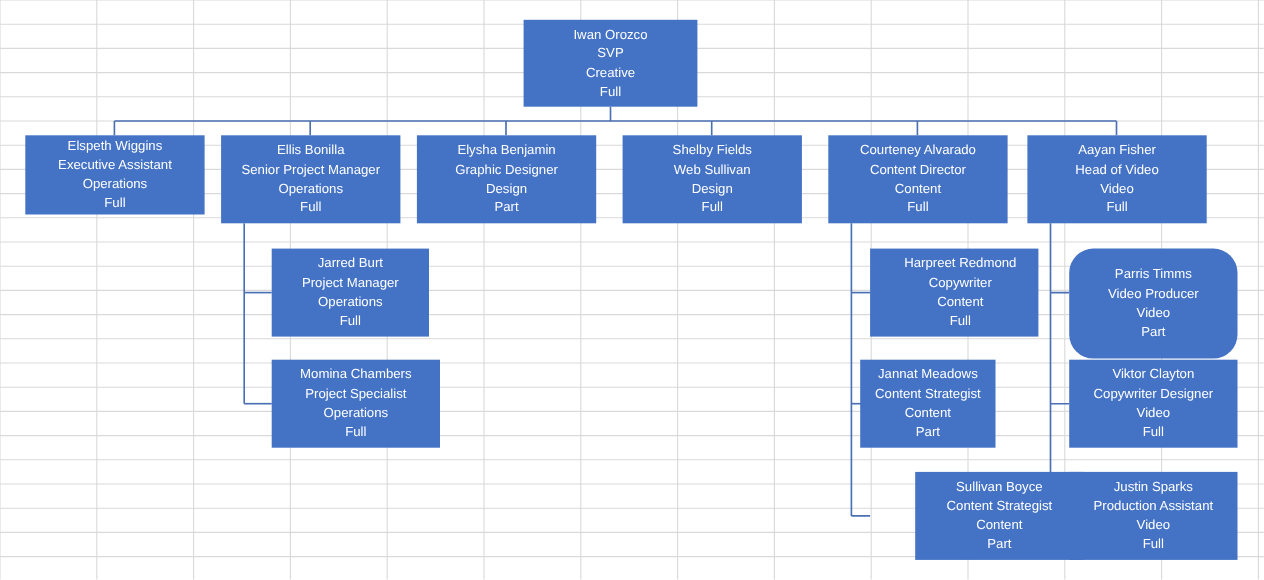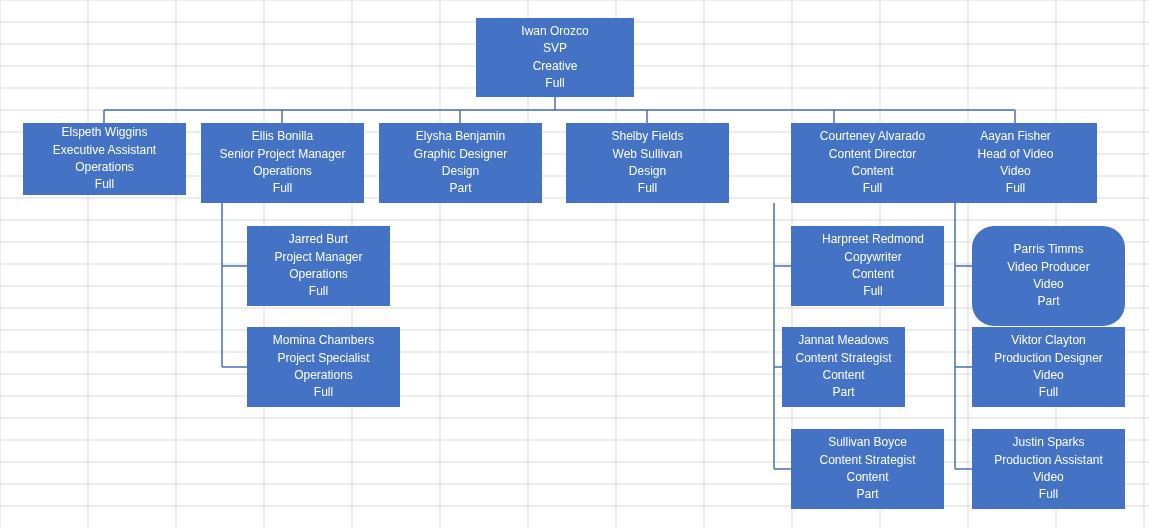--- a/index.html
+++ b/index.html
@@ -153,21 +153,21 @@
   <span>Part</span>
 </div>
 
 <div class="node" style="left:566px; top:123px; width:163px; height:80px;">
   <span>Shelby Fields</span>
   <span>Web Sullivan</span>
   <span>Design</span>
   <span>Full</span>
 </div>
 
-<div class="node" style="left:753px; top:123px; width:163px; height:80px;margin-left:38px;">
+<div class="node" style="left:753px; top:123px; width:163px; height:80px;">
   <span>Courteney Alvarado</span>
   <span>Content Director</span>
   <span>Content</span>
   <span>Full</span>
 </div>
 
 <div class="node" style="left:934px; top:123px; width:163px; height:80px;">
   <span>Aayan Fisher</span>
   <span>Head of Video</span>
   <span>Video</span>
@@ -195,37 +195,37 @@
   <span>Full</span>
 </div>
 
 <div class="node" style="left:782px; top:327px; width:123px; height:80px;">
   <span>Jannat Meadows</span>
   <span>Content Strategist</span>
   <span>Content</span>
   <span>Part</span>
 </div>
 
-<div class="node" style="left:791px; top:429px; width:153px; height:80px;">
+<div class="node" style="left:832px; top:429px; width:153px; height:80px;">
   <span>Sullivan Boyce</span>
   <span>Content Strategist</span>
   <span>Content</span>
   <span>Part</span>
 </div>
 
 <div class="node" style="left:972px; top:226px; width:153px; height:100px;border-radius:22px;">
   <span>Parris Timms</span>
   <span>Video Producer</span>
   <span>Video</span>
   <span>Part</span>
 </div>
 
 <div class="node" style="left:972px; top:327px; width:153px; height:80px;">
   <span>Viktor Clayton</span>
-  <span>Production Designer</span>
+  <span>Copywriter Designer</span>
   <span>Video</span>
   <span>Full</span>
 </div>
 
 <div class="node" style="left:972px; top:429px; width:153px; height:80px;">
   <span>Justin Sparks</span>
   <span>Production Assistant</span>
   <span>Video</span>
   <span>Full</span>
 </div>

